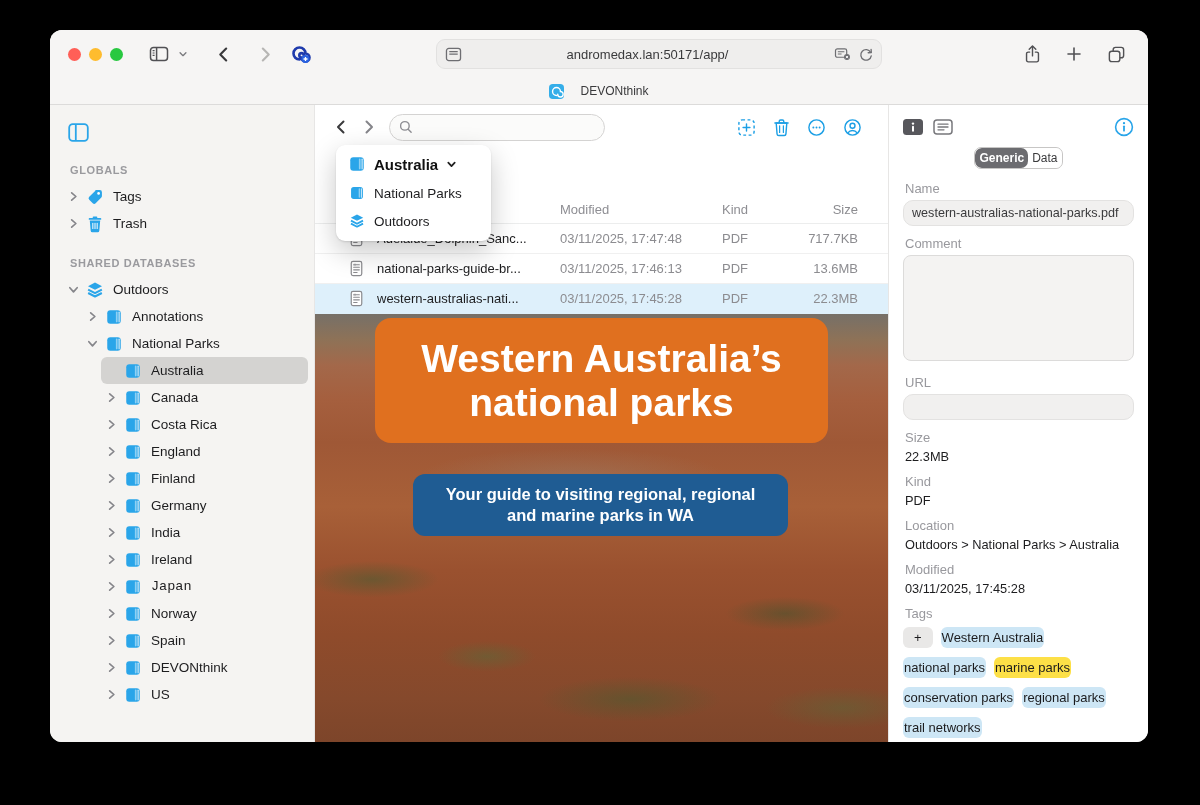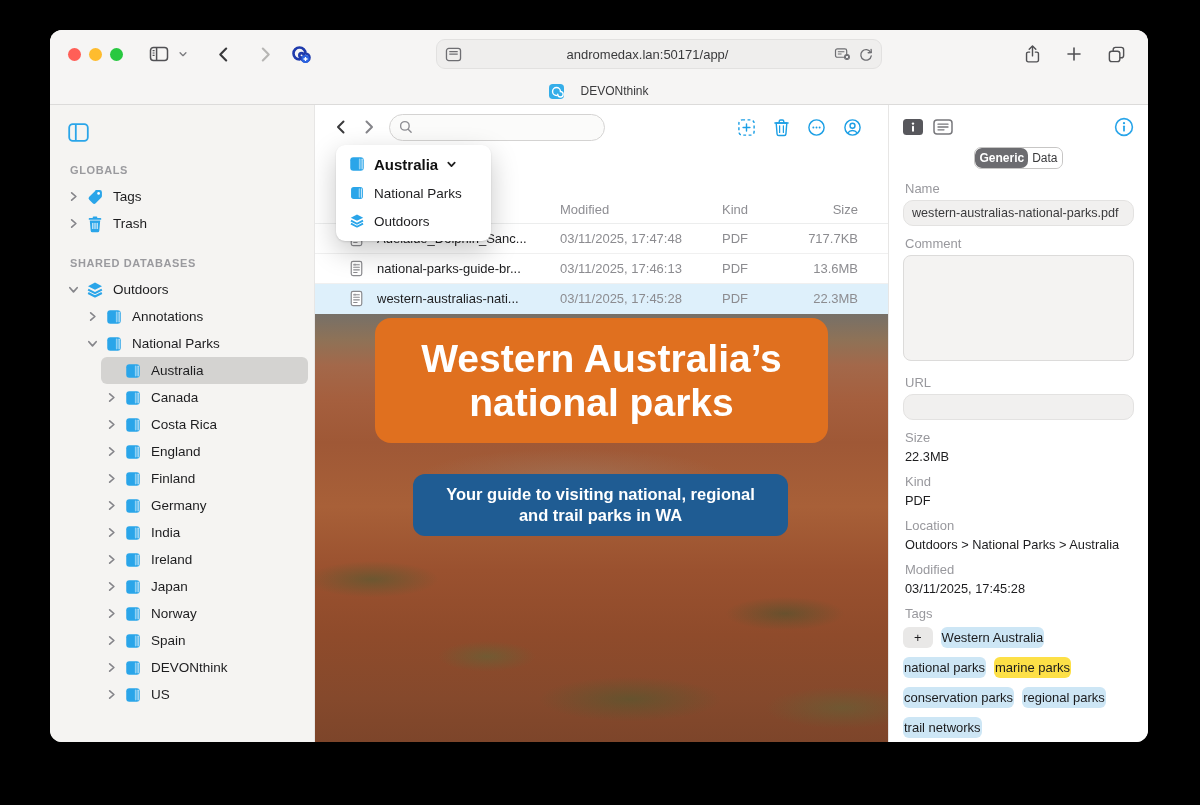--- a/index.html
+++ b/index.html
@@ -413,21 +413,21 @@
             </span>
             <span class="sb-ic">
               <svg width="18" height="18" viewBox="0 0 20 20">
                 <rect x="2.5" y="2.5" width="15" height="15" rx="3.4" fill="#2AA5E9"></rect>
                 <rect x="12.1" y="4" width="1.9" height="12" rx="0.9" fill="#8ed0f4"></rect>
                 <rect x="15" y="4" width="1.4" height="12" rx="0.7" fill="#c3e5f8"></rect>
               </svg>
             </span>
             <span class="sb-label">Ireland</span>
           </div>
-          <div class="sb-item" style="margin-left: 51px;">
+          <div class="sb-item" style="margin-left: 51px; font-family: Liberation Mono, monospace;">
             <span class="sb-chev">
               <svg width="11" height="11" viewBox="0 0 12 12">
                 <path d="M4 2 L8.6 6 L4 10" fill="none" stroke="#85858a" stroke-width="1.8" stroke-linecap="round" stroke-linejoin="round"></path>
               </svg>
             </span>
             <span class="sb-ic">
               <svg width="18" height="18" viewBox="0 0 20 20">
                 <rect x="2.5" y="2.5" width="15" height="15" rx="3.4" fill="#2AA5E9"></rect>
                 <rect x="12.1" y="4" width="1.9" height="12" rx="0.9" fill="#8ed0f4"></rect>
                 <rect x="15" y="4" width="1.4" height="12" rx="0.7" fill="#c3e5f8"></rect>
@@ -641,21 +641,21 @@
             </div>
           </div>
       </div>
 
       <div class="preview">
         <div class="banner" style="background: rgb(224, 112, 31);">
           <div class="l1">Western Australia’s</div>
           <div class="l2">national parks</div>
         </div>
         <div class="subbanner" style="background: rgb(31, 92, 147);">
-          <span>Your guide to visiting national, regional and trail parks in WA</span>
+          <span>Your guide to visiting regional, regional and marine parks in WA</span>
         </div>
       </div>
     </div>
 
     <div class="inspector">
       <div class="insp-head">
         <span>
           <svg width="20" height="16" viewBox="0 0 20 16">
               <rect width="20" height="16" rx="3.5" fill="#57575c"></rect>
               <circle cx="10" cy="4.6" r="1.2" fill="#fff"></circle>

